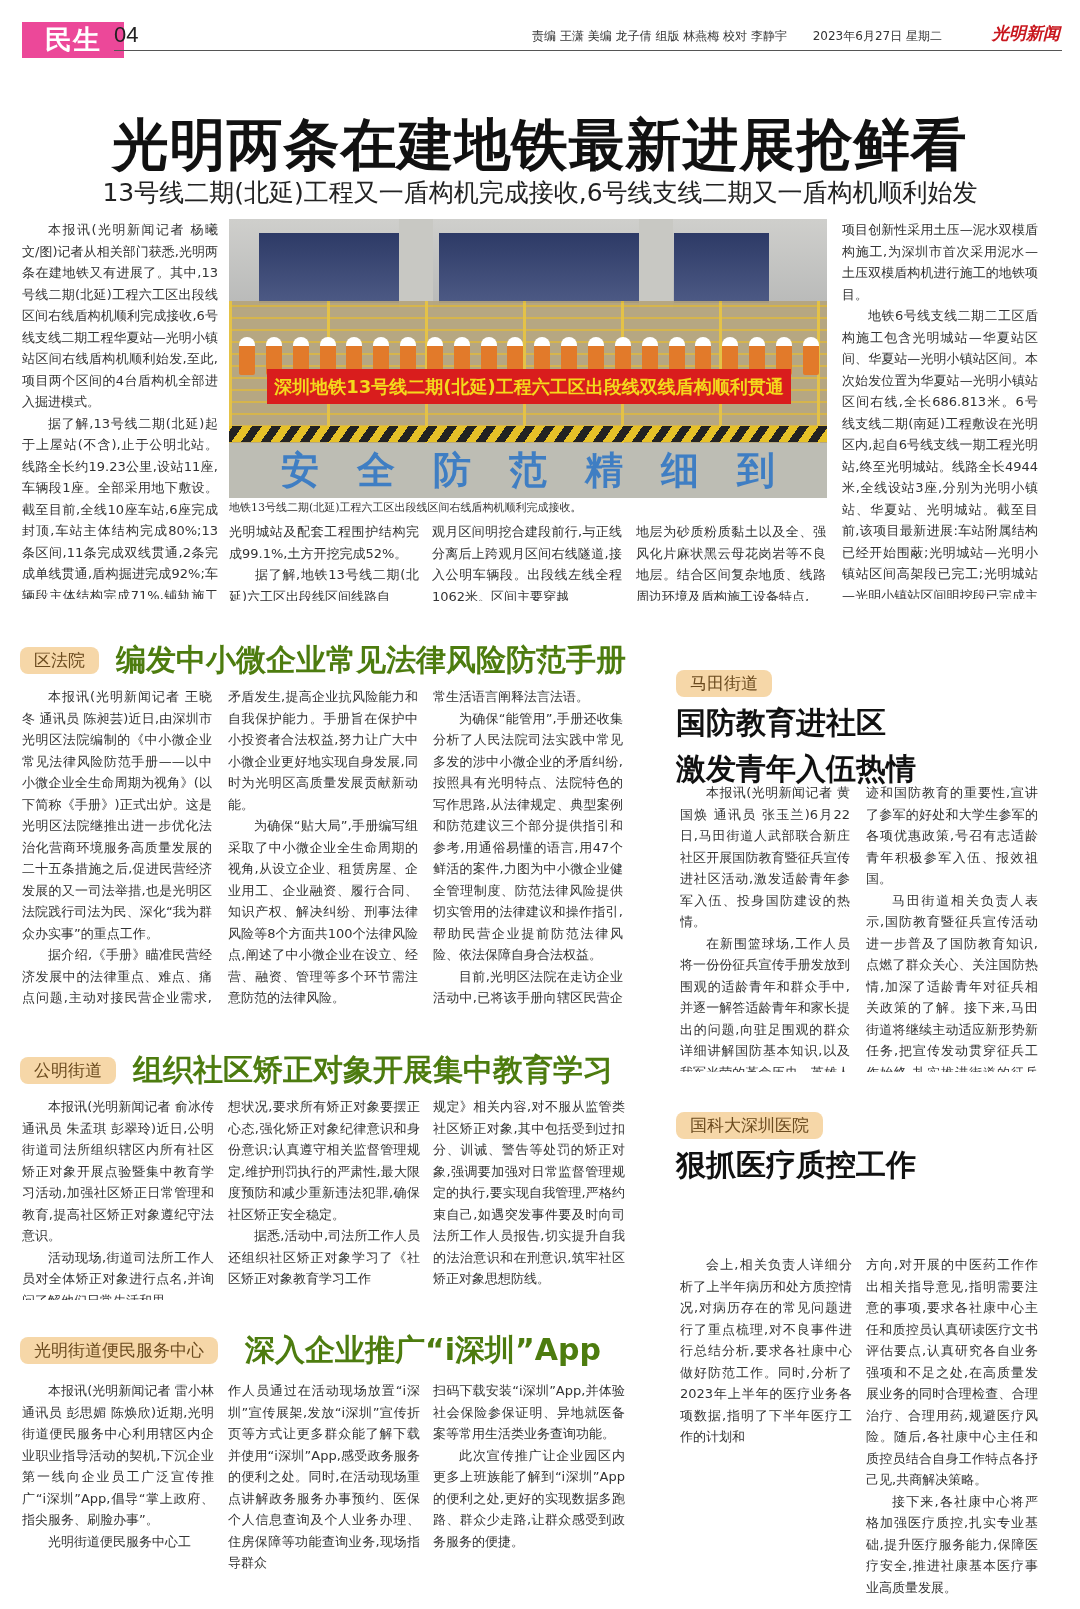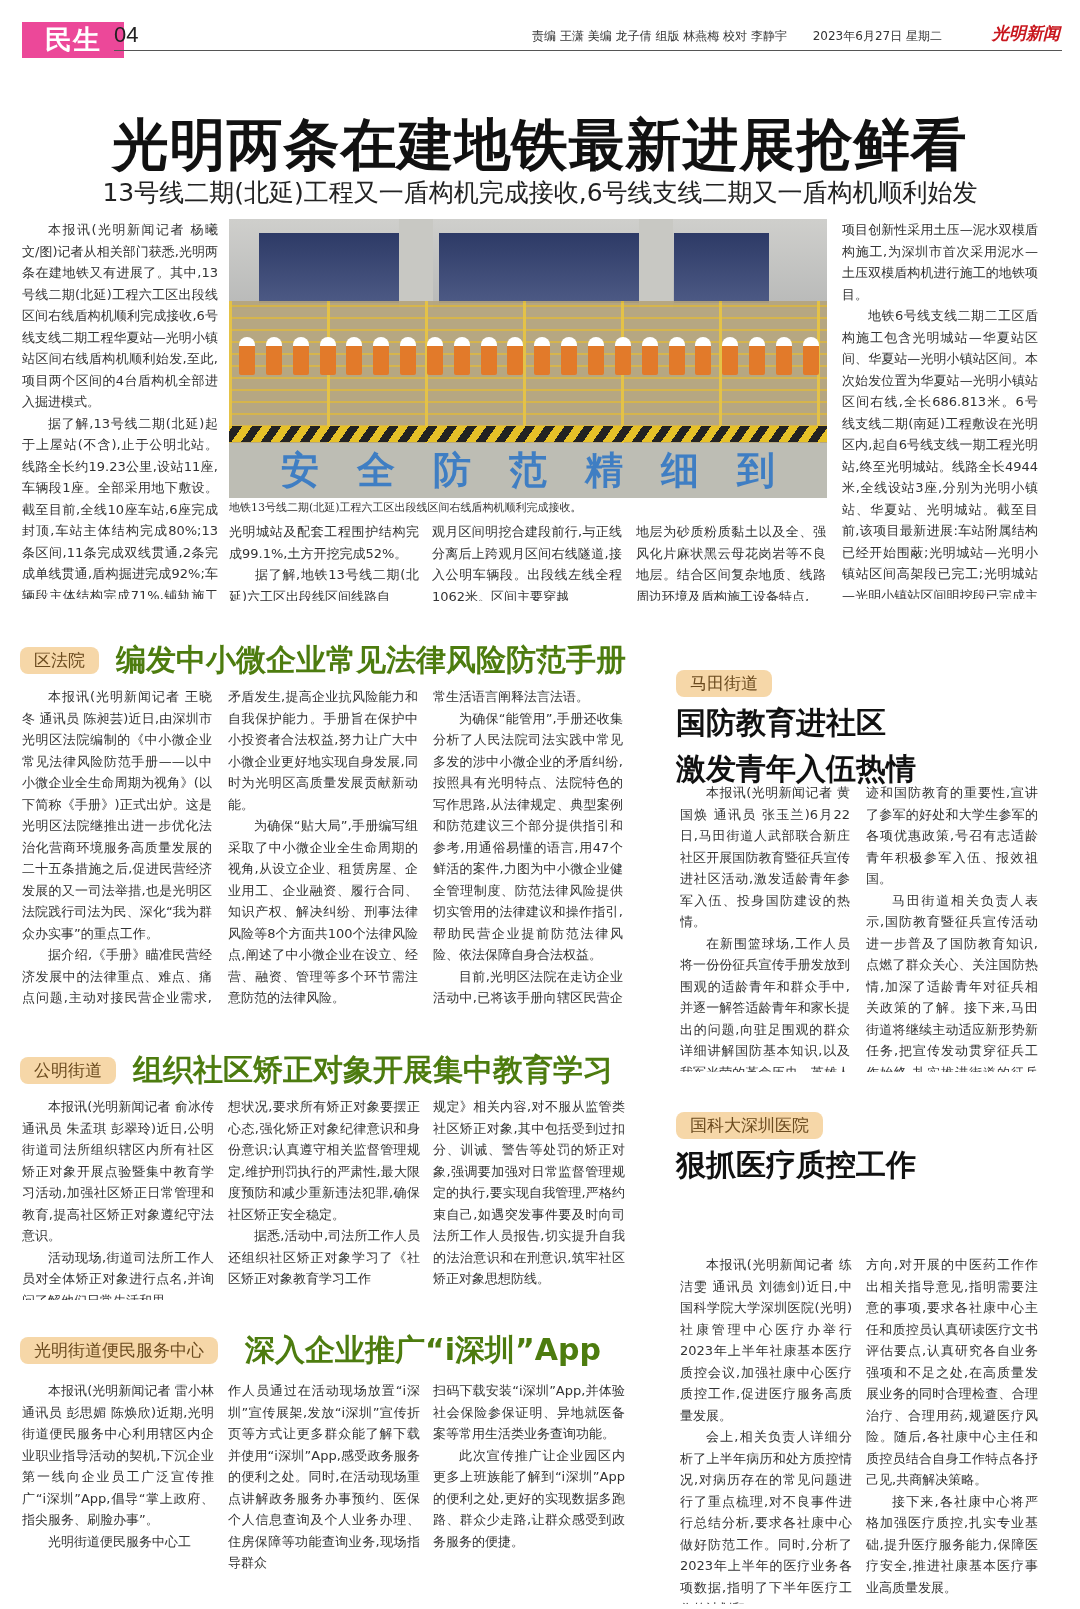--- a/index.html
+++ b/index.html
@@ -95,20 +95,21 @@
       <div class="worker"></div>
       <div class="worker"></div>
       <div class="worker"></div>
     <div class="worker"></div>
       <div class="worker"></div>
       <div class="worker"></div>
       <div class="worker"></div>
     <div class="worker"></div>
       <div class="worker"></div>
   </div>
+  <div class="banner">深圳地铁13号线二期(北延)工程六工区出段线双线盾构顺利贯通</div>
   <div class="stripe"></div>
   <div class="wall"></div>
   <div class="wall-text">安全防范精细到</div>
 </div>
 <div class="photo-caption">地铁13号线二期(北延)工程六工区出段线区间右线盾构机顺利完成接收。</div>
 
 <div class="body-col" style="left:229px;top:521px;width:190px;height:80px;overflow:hidden">
   <p class="noindent">光明城站及配套工程围护结构完成99.1%,土方开挖完成52%。</p>
   <p>据了解,地铁13号线二期(北延)六工区出段线区间线路自</p>
 </div>
@@ -170,21 +171,20 @@
 </div>
 <div class="body-col" style="left:433px;top:1096px;width:192px;height:204px;overflow:hidden">
   <p class="noindent">规定》相关内容,对不服从监管类社区矫正对象,其中包括受到过扣分、训诫、警告等处罚的矫正对象,强调要加强对日常监督管理规定的执行,要实现自我管理,严格约束自己,如遇突发事件要及时向司法所工作人员报告,切实提升自我的法治意识和在刑意识,筑牢社区矫正对象思想防线。</p>
 </div>
 
 <div class="side-title-block" style="left:676px;top:1112px">
   <span class="tag">国科大深圳医院</span>
   <div class="h2">狠抓医疗质控工作</div>
 </div>
 <div class="body-col" style="left:680px;top:1254px;width:172px;height:350px;overflow:hidden">
-  <p>本报讯(光明新闻记者 练洁雯 通讯员 刘德剑)近日,中国科学院大学深圳医院(光明)社康管理中心医疗办举行2023年上半年社康基本医疗质控会议,加强社康中心医疗质控工作,促进医疗服务高质量发展。</p>
   <p>会上,相关负责人详细分析了上半年病历和处方质控情况,对病历存在的常见问题进行了重点梳理,对不良事件进行总结分析,要求各社康中心做好防范工作。同时,分析了2023年上半年的医疗业务各项数据,指明了下半年医疗工作的计划和</p>
 </div>
 <div class="body-col" style="left:866px;top:1254px;width:172px;height:350px;overflow:hidden">
   <p class="noindent">方向,对开展的中医药工作作出相关指导意见,指明需要注意的事项,要求各社康中心主任和质控员认真研读医疗文书评估要点,认真研究各自业务强项和不足之处,在高质量发展业务的同时合理检查、合理治疗、合理用药,规避医疗风险。随后,各社康中心主任和质控员结合自身工作特点各抒己见,共商解决策略。</p>
   <p>接下来,各社康中心将严格加强医疗质控,扎实专业基础,提升医疗服务能力,保障医疗安全,推进社康基本医疗事业高质量发展。</p>
 </div>
 
 <div class="story-title-row" style="left:20px;top:1330px">
   <span class="tag">光明街道便民服务中心</span>
   <span class="h" style="margin-left:22px">深入企业推广“i深圳”App</span>

